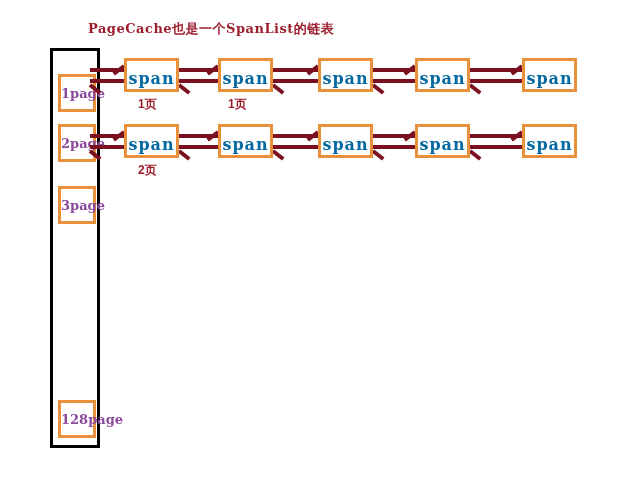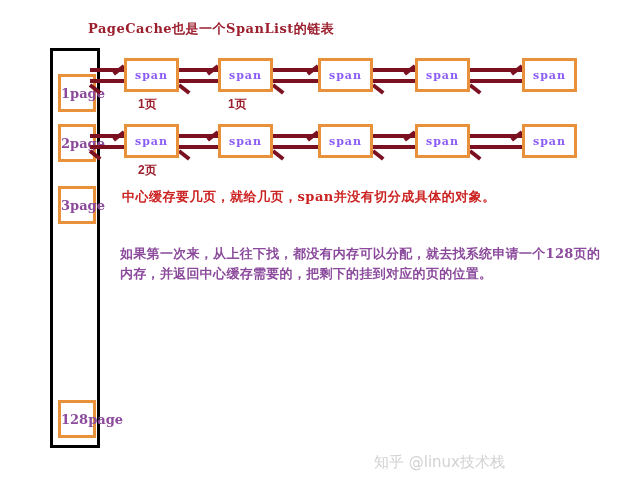--- a/index.html
+++ b/index.html
@@ -77,23 +77,23 @@
     box-sizing: border-box;
     background: #ffffff;
     z-index: 6;
   }
   .span-box .span-text {
     position: absolute;
     left: 0; right: 0;
     top: 8px;
     text-align: center;
     font-family: "DejaVu Serif", "Liberation Serif", serif;
-    font-size: 11px;
-    font-weight: bold;
-    color: #8b5cf6;
+    font-size: 16px;
+    font-weight: bold;
+    color: #0369a1;
     letter-spacing: 1px;
   }
 
   
   .arrow-line {
     position: absolute;
     height: 4px;
     background: #7a1020;
     z-index: 3;
   }
@@ -246,18 +246,15 @@
       </div>
       <div class="span-box" style="left: 415px; top: 124px;">
         <div class="span-text">span</div>
       </div>
       <div class="span-box" style="left: 522px; top: 124px;">
         <div class="span-text">span</div>
       </div>
       <div class="page-count" style="left: 138px; top: 162px;">2页</div>
     </div>
 
-  <div id="note-red">中心缓存要几页，就给几页，span并没有切分成具体的对象。</div>
-  <div id="note-purple">如果第一次来，从上往下找，都没有内存可以分配，就去找系统申请一个128页的内存，并返回中心缓存需要的，把剩下的挂到对应的页的位置。</div>
-
-  <div id="watermark">知乎 @linux技术栈</div>
+
 
 </div>
 
 </body></html>

